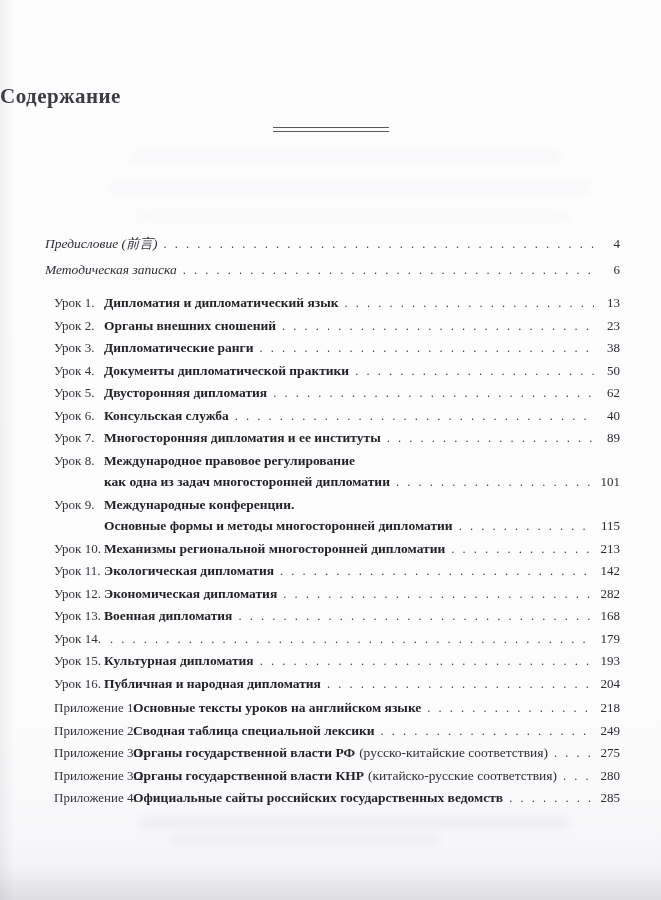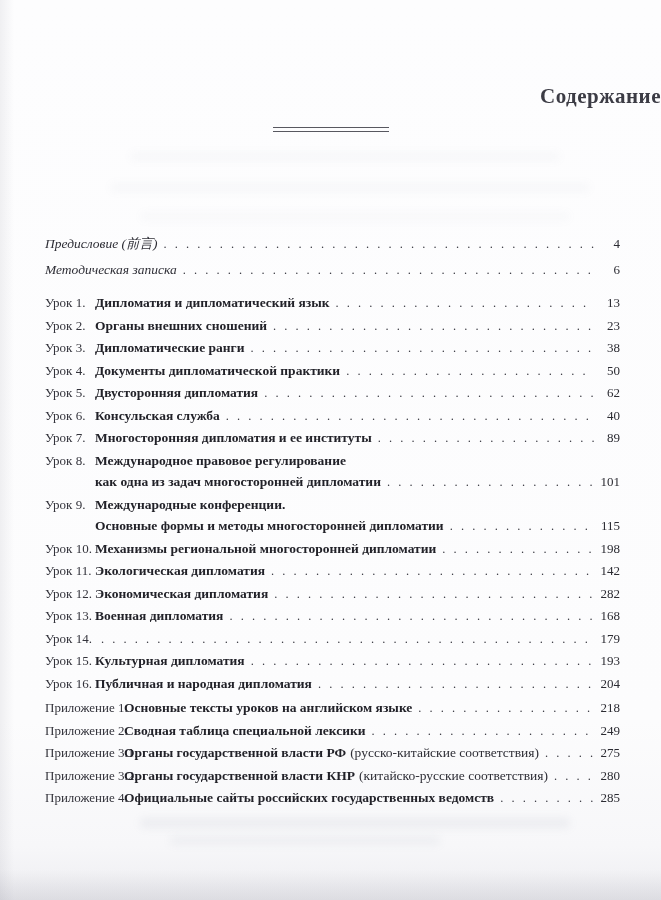--- a/index.html
+++ b/index.html
@@ -36,21 +36,21 @@
   }
   .g1 { top: 152px; left: 130px; width: 430px; height: 9px; opacity: 0.05; }
   .g2 { top: 183px; left: 110px; width: 480px; height: 9px; opacity: 0.05; }
   .g3 { top: 212px; left: 140px; width: 430px; height: 9px; opacity: 0.04; }
   .g4 { top: 818px; left: 140px; width: 430px; height: 10px; opacity: 0.11; }
   .g5 { top: 836px; left: 170px; width: 270px; height: 9px; opacity: 0.09; }
 
   .page-title {
     position: absolute;
     top: 84px; left: 0; right: 0;
-    text-align: right;
+    text-align: left;
     font-size: 21px;
     font-weight: bold;
     letter-spacing: 0.5px;
     color: #3c3c45;
   }
   .title-rule {
     position: absolute;
     top: 127px;
     left: 50%;
     transform: translateX(-50%);
@@ -77,20 +77,21 @@
     white-space: nowrap;
   }
   .front-matter .row { line-height: 26px; }
   .lessons .row      { line-height: 21.5px; }
   .appendices .row   { line-height: 22.5px; }
 
   .lbl {
     flex: none;
     font-size: 13px;
     color: #33333b;
+    margin-left: 9px;
   }
   .lessons .lbl    { width: 50px; }
   .appendices .lbl { width: 79px; }
 
   .ttl {
     flex: none;
     font-size: 13.5px;
     font-weight: bold;
     color: #222229;
   }
@@ -212,21 +213,21 @@
         <div class="row">
           <span class="lbl"></span>
           <span class="ttl">Основные формы и методы многосторонней дипломатии</span>
           <span class="dots">. . . . . . . . . . . . . . . . . . . . . . . . . . . . . . . . . . . . . . . . . . . . . . . . . . . . . . . . . . . . . . . . . . . . . . . . . . . . . . . . . . . . . . . . . . </span>
           <span class="pg">115</span>
         </div>
         <div class="row">
           <span class="lbl">Урок 10.</span>
           <span class="ttl">Механизмы региональной многосторонней дипломатии</span>
           <span class="dots">. . . . . . . . . . . . . . . . . . . . . . . . . . . . . . . . . . . . . . . . . . . . . . . . . . . . . . . . . . . . . . . . . . . . . . . . . . . . . . . . . . . . . . . . . . </span>
-          <span class="pg">198</span>
+          <span class="pg">213</span>
         </div>
         <div class="row">
           <span class="lbl">Урок 11.</span>
           <span class="ttl">Экологическая дипломатия</span>
           <span class="dots">. . . . . . . . . . . . . . . . . . . . . . . . . . . . . . . . . . . . . . . . . . . . . . . . . . . . . . . . . . . . . . . . . . . . . . . . . . . . . . . . . . . . . . . . . . </span>
           <span class="pg">142</span>
         </div>
         <div class="row">
           <span class="lbl">Урок 12.</span>
           <span class="ttl">Экономическая дипломатия</span>

